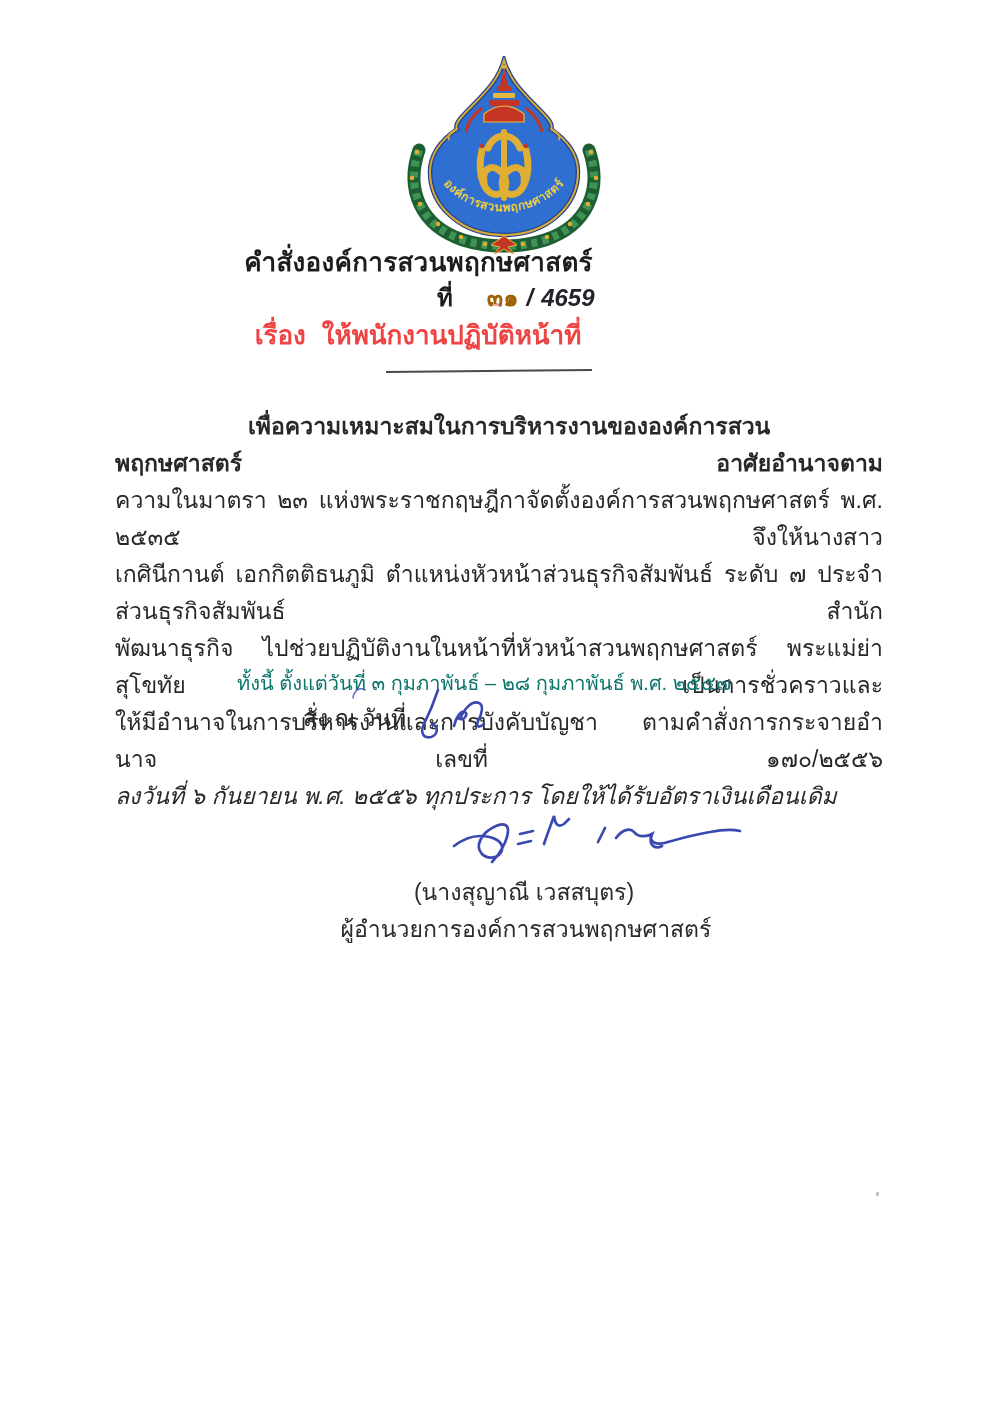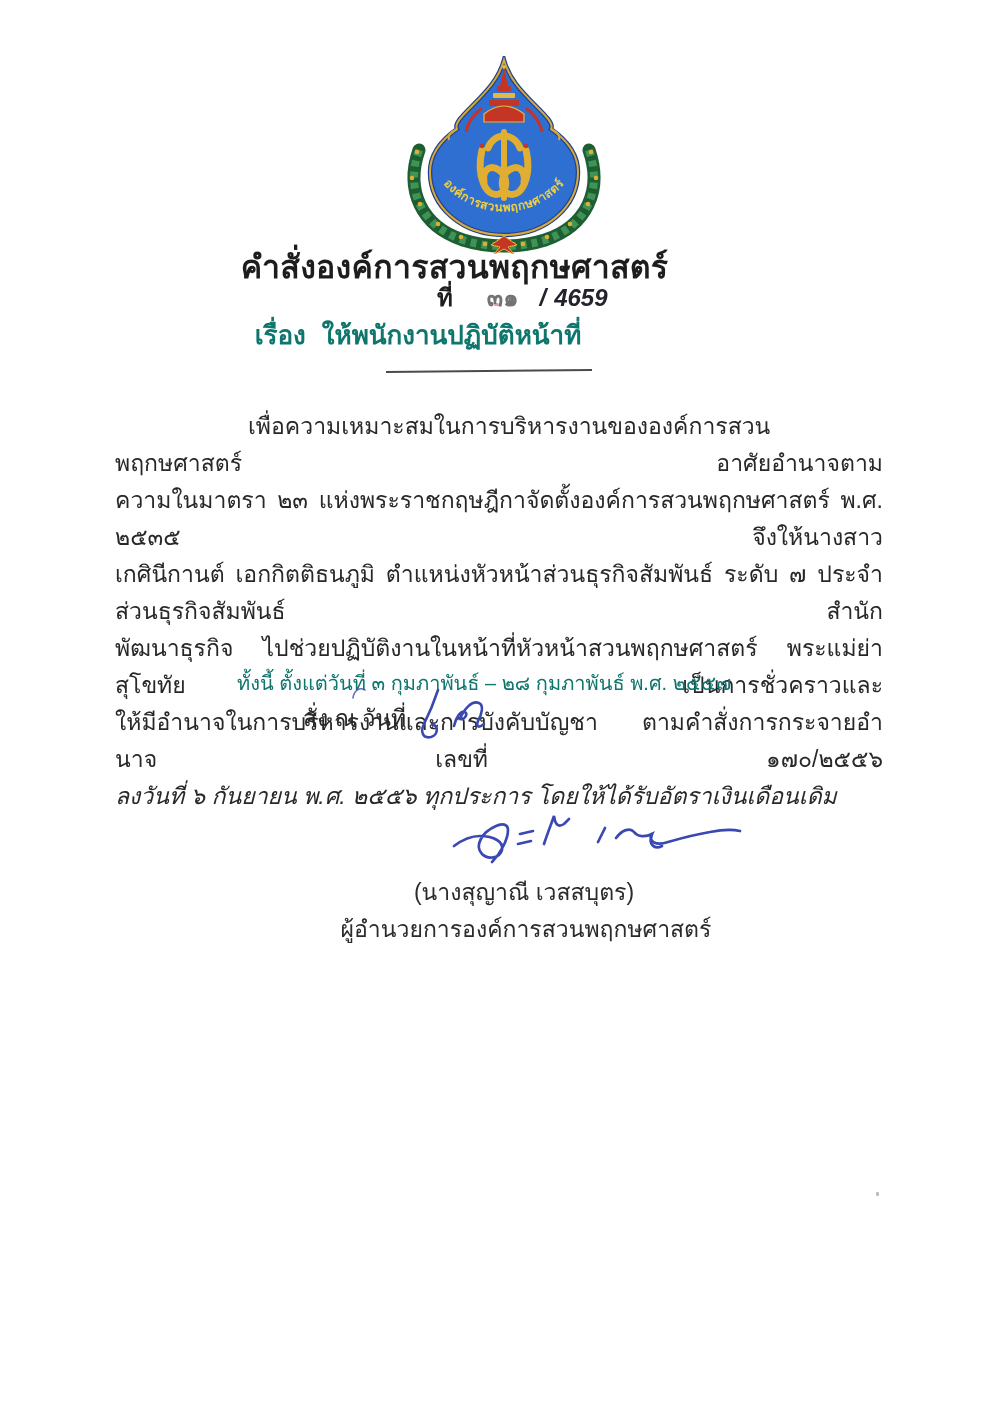--- a/index.html
+++ b/index.html
@@ -12,51 +12,50 @@
     overflow:hidden;
   }
   .abs{position:absolute;}
 
   
   .emblem{left:395px;top:56px;width:218px;height:198px;}
 
   
   .doc-title{
     top:241px;left:0;width:837px;
-    text-align:center;font-size:32px;font-weight:700;color:#1d1d1d;
+    text-align:center;font-size:26px;font-weight:700;color:#1d1d1d;
     letter-spacing:.3px;
-    margin-left:36px;
   }
   .doc-number{
     top:278px;left:437px;
     font-size:24px;font-weight:700;color:#1d1d1d;
     white-space:nowrap;
   }
   .doc-number .num-prefix{margin-right:34px;}
-  .doc-number .num-value{color:#737373;margin-right:21px;}
+  .doc-number .num-value{color:#a16207;margin-right:8px;}
   .doc-number .num-sep{font-style:italic;margin-right:8px;color:#23232d;}
   .doc-number .num-year{font-style:italic;color:#23232d;}
   .doc-subject{
     top:314px;left:0;width:836px;
-    text-align:center;font-size:26px;font-weight:700;color:#0f766e;
+    text-align:center;font-size:26px;font-weight:700;color:#ef4444;
   }
   .doc-subject .subj-label{margin-right:16px;}
   .divider{
     top:370px;left:386px;width:206px;height:2px;
     background:#4a4a4a;transform:rotate(-0.5deg);
   }
 
   
   .body-text{
     left:115px;top:408px;width:768px;
     font-size:23px;line-height:37px;color:#282828;
   }
   .line{white-space:normal;}
   .line.justify{text-align:justify;text-align-last:justify;}
-  .line.first{text-indent:133px;}
+  .line.first{text-indent:133px;font-weight:bold;}
   .line.last{text-align:left;font-style:italic;}
 
   .effective-line{
     left:237px;top:651px;
     font-size:20px;color:#0f766e;white-space:nowrap;margin-top:16px;
   }
   .order-line{
     left:303px;top:700px;
     font-size:23px;color:#282828;white-space:nowrap;
     display:flex;align-items:flex-start;

